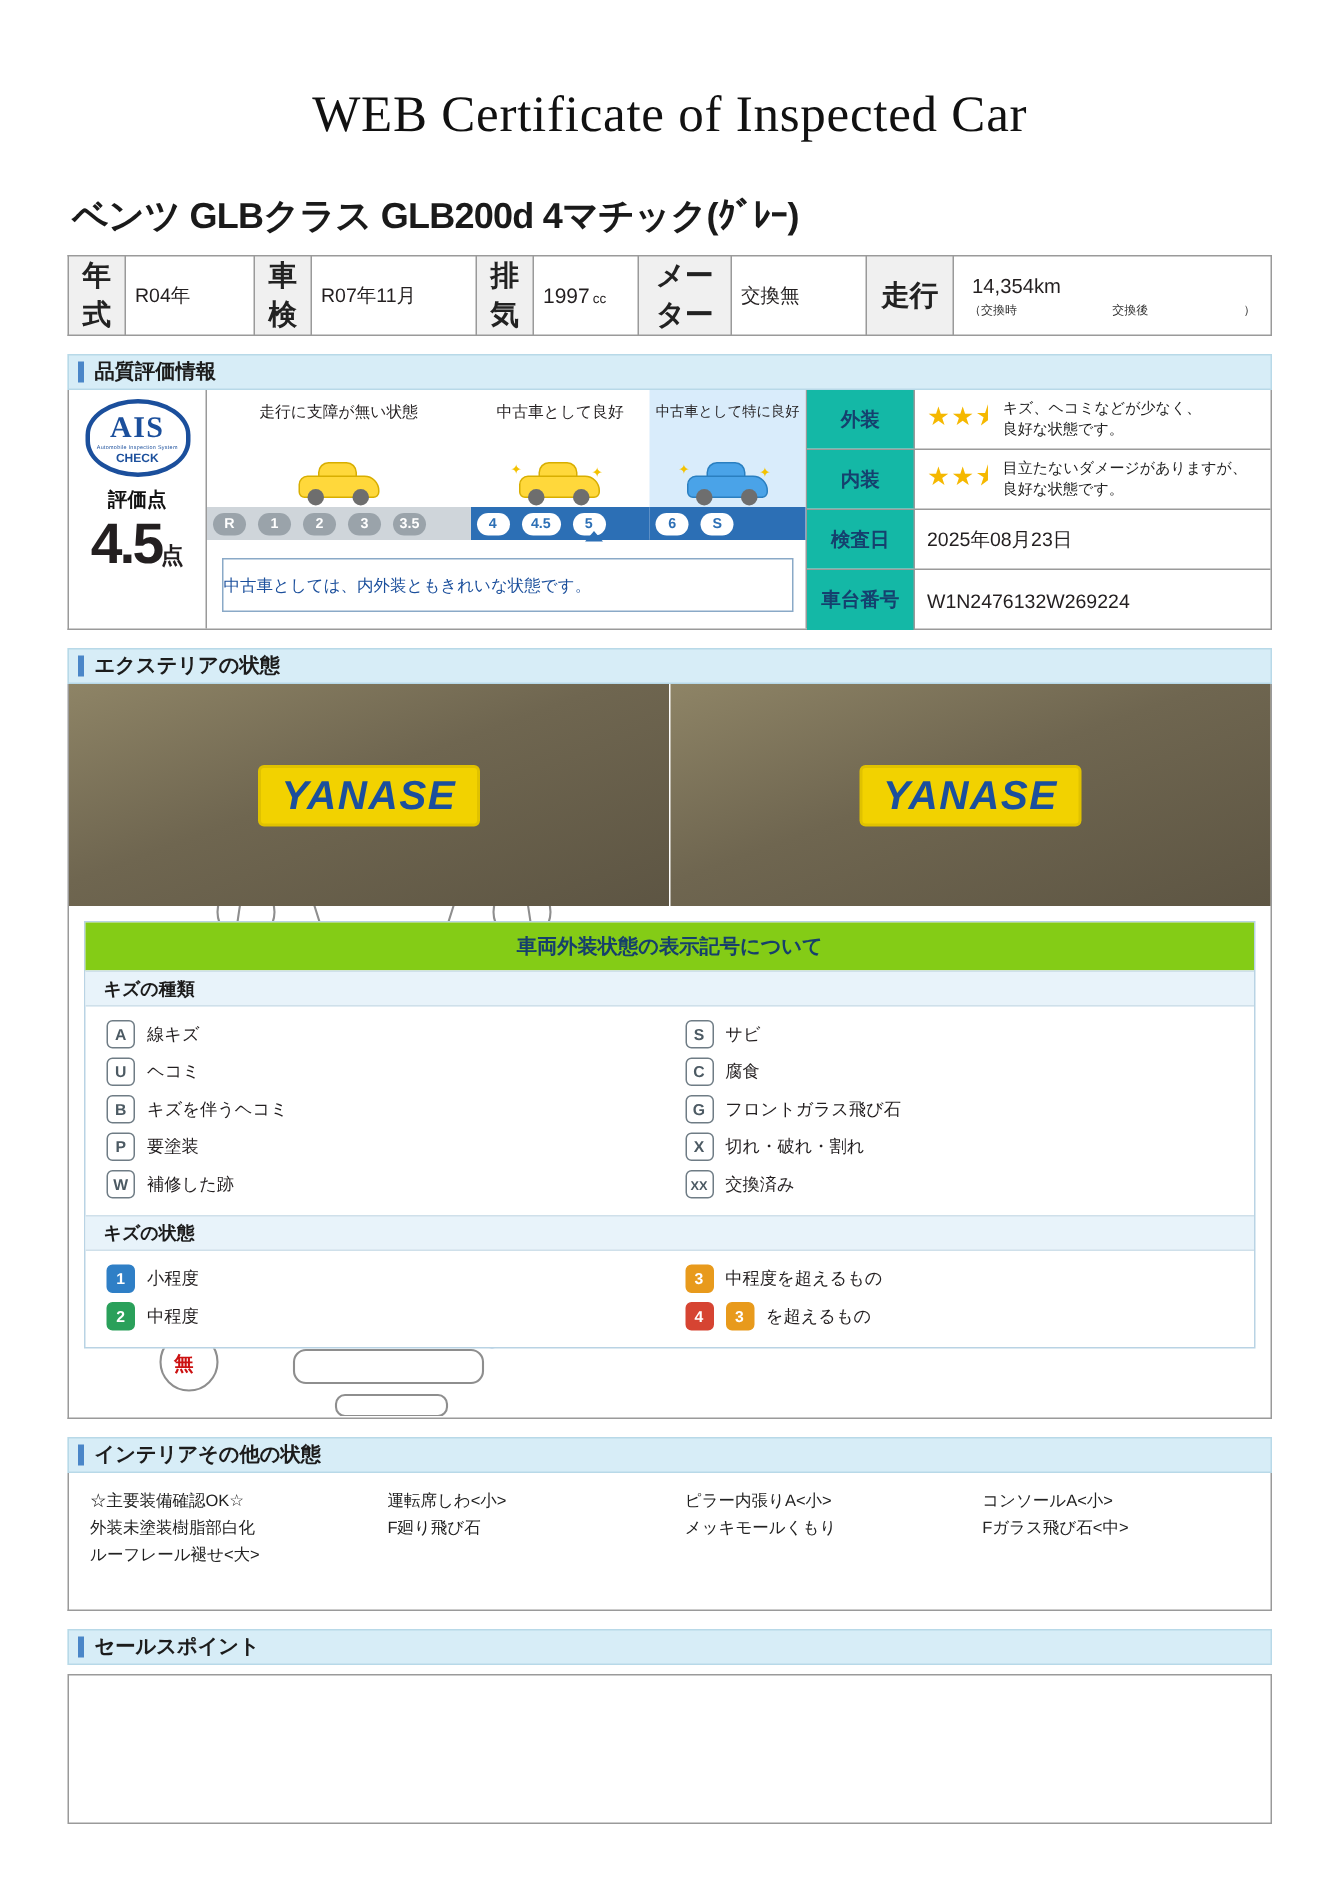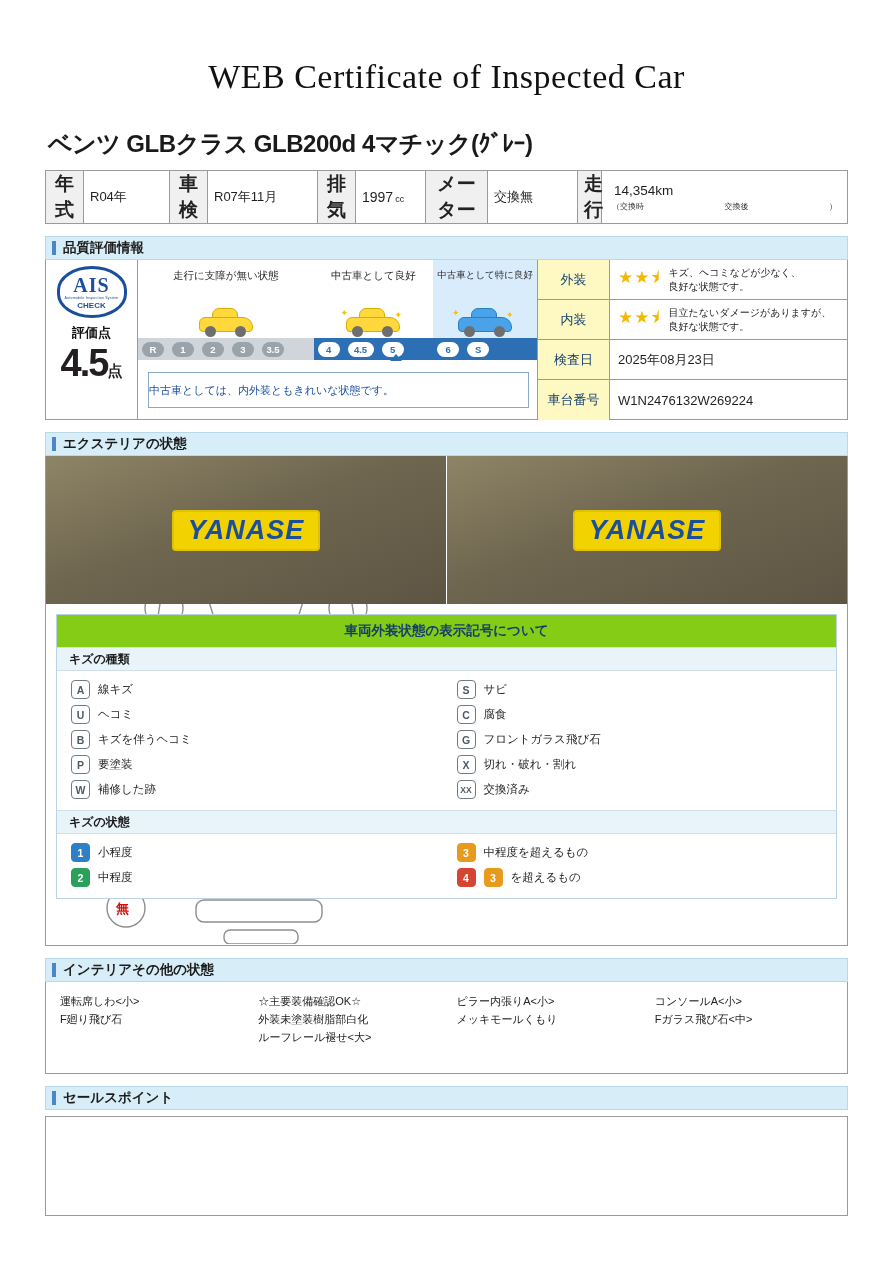--- a/index.html
+++ b/index.html
@@ -158,23 +158,23 @@
     display:flex; align-items:center;
     padding-left:0;
     font-size:11px;
     color:#1b4f9c;
   }
 
   .right-col { width:310px; border-left:1px solid #9a9a9a; }
   .rrow { display:flex; height:40px; border-bottom:1px solid #9a9a9a; }
   .rrow:last-child { border-bottom:none; }
   .rlbl {
-    width:72px; background:#fef9c3; border-right:1px solid #9a9a9a;
+    width:72px; background:#14b8a6; border-right:1px solid #9a9a9a;
     display:flex; align-items:center; justify-content:center;
-    font-size:13px; font-weight:normal; color:#15406e;
+    font-size:13px; font-weight:bold; color:#15406e;
   }
   .rval { flex:1; display:flex; align-items:center; padding-left:8px; font-size:13px; }
   .stars { color:#f5b800; font-size:17px; letter-spacing:1px; margin-right:8px; }
   .star-note { font-size:10px; line-height:1.35; color:#222; }
 
   
   .ext-wrap { width:803px; border:1px solid #9a9a9a; border-top:none; display:flex; height:490px;flex-direction:column; }
   .diagram { width:420px; border-right:1px solid #9a9a9a; position:relative; background:#fff; }
   .ext-right { flex:1; position:relative; }
   .photos { display:flex; height:148px; }
@@ -254,21 +254,21 @@
       <td style="width:110px">R07年11月</td>
       <td class="lbl" style="width:38px">排気</td>
       <td style="width:70px">
         <div class="cc-wrap">
           <span class="num">1997</span>
           <span class="unit">cc</span>
         </div>
       </td>
       <td class="lbl" style="width:62px">メーター</td>
       <td style="width:90px">交換無</td>
-      <td class="lbl" style="width:24px">走行</td>
+      <td class="lbl" style="width:58px">走行</td>
       <td class="odo-cell">
         <div class="odo-top">14,354km</div>
         <div class="odo-bot">
           <span>（交換時</span>
           <span>交換後</span>
           <span>）</span>
         </div>
       </td>
     </tr>
   </tbody>
@@ -526,29 +526,29 @@
       </div>
     </div>
   </div>
 
   <div class="sec-bar">
     <span class="tick"></span>
     <span>インテリアその他の状態</span>
   </div>
   <div class="interior">
     <div class="int-col">
-      <div>運転席しわ&lt;小&gt;</div>
-      <div>F廻り飛び石</div>
-    </div>
-    <div class="int-col">
       <div>☆主要装備確認OK☆</div>
       <div>外装未塗装樹脂部白化</div>
       <div>ルーフレール褪せ&lt;大&gt;</div>
     </div>
     <div class="int-col">
+      <div>運転席しわ&lt;小&gt;</div>
+      <div>F廻り飛び石</div>
+    </div>
+    <div class="int-col">
       <div>ピラー内張りA&lt;小&gt;</div>
       <div>メッキモールくもり</div>
     </div>
     <div class="int-col">
       <div>コンソールA&lt;小&gt;</div>
       <div>Fガラス飛び石&lt;中&gt;</div>
     </div>
   </div>
 
   <div class="sec-bar">

